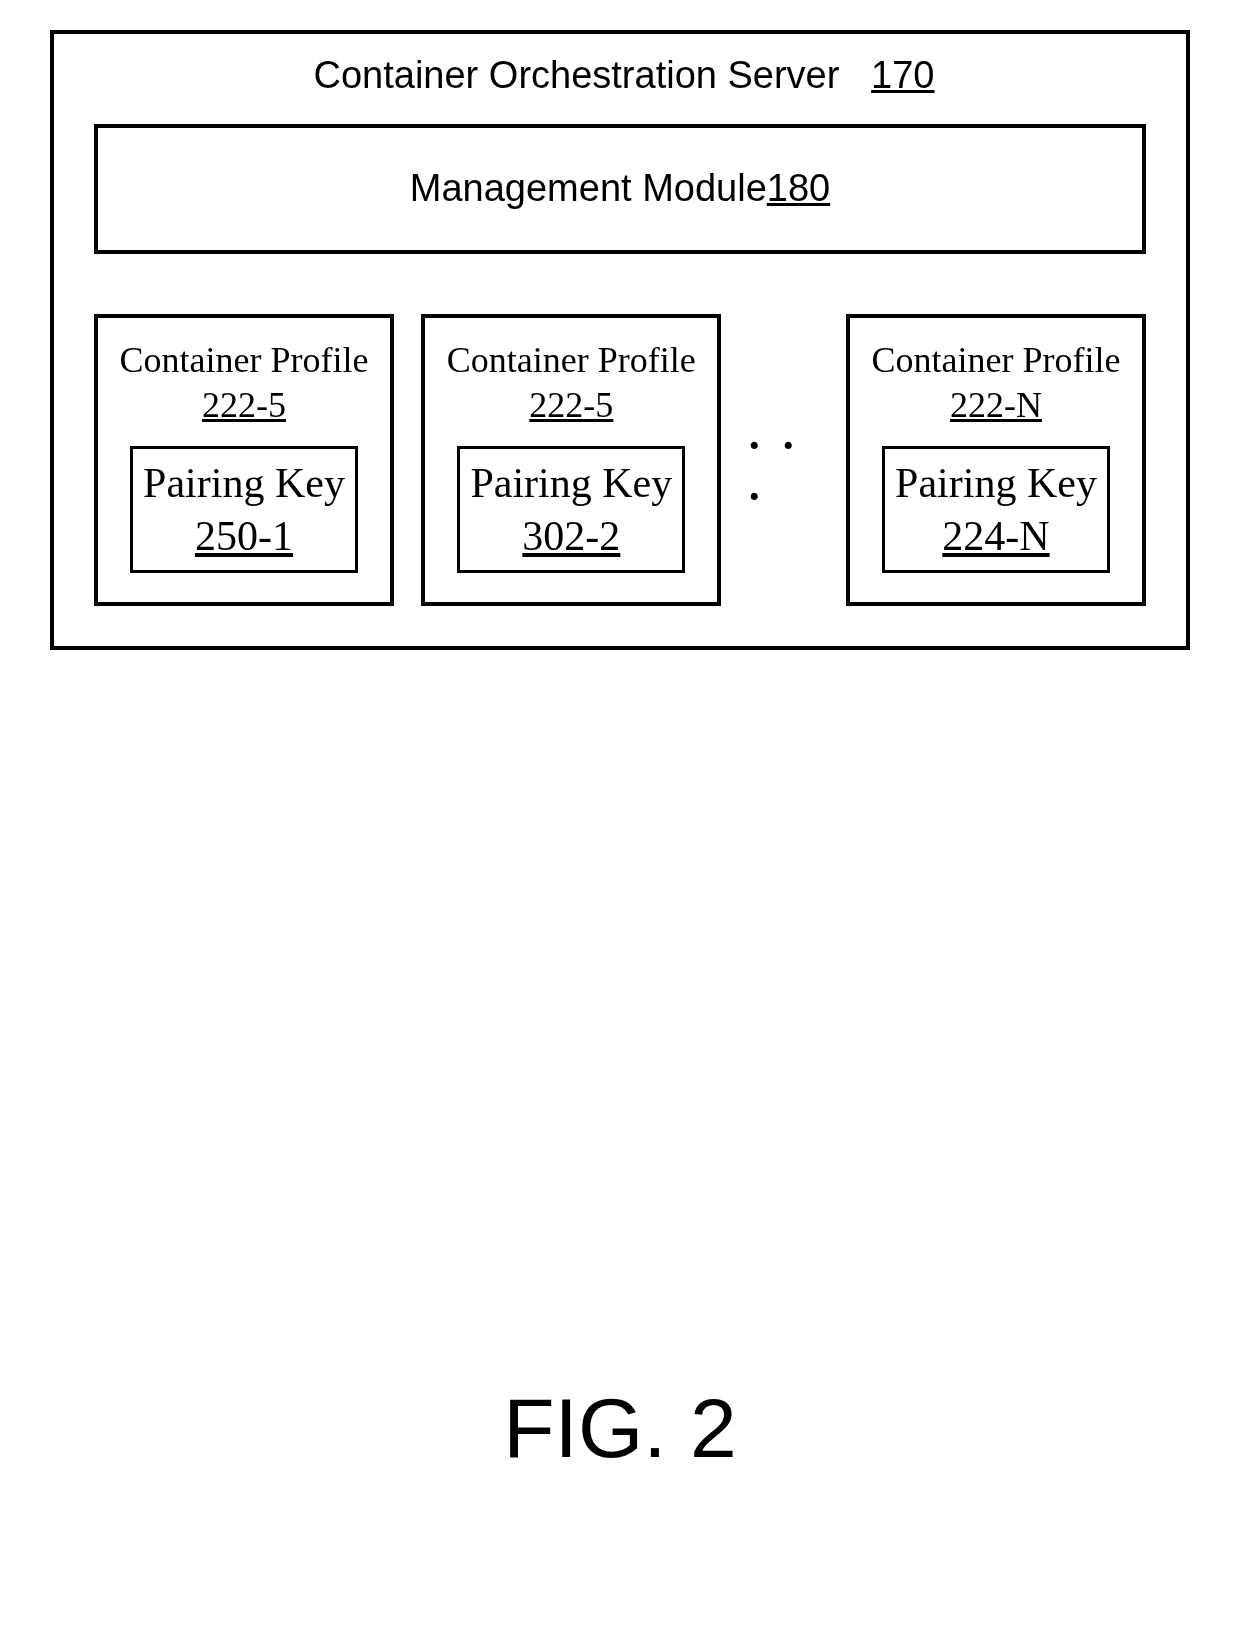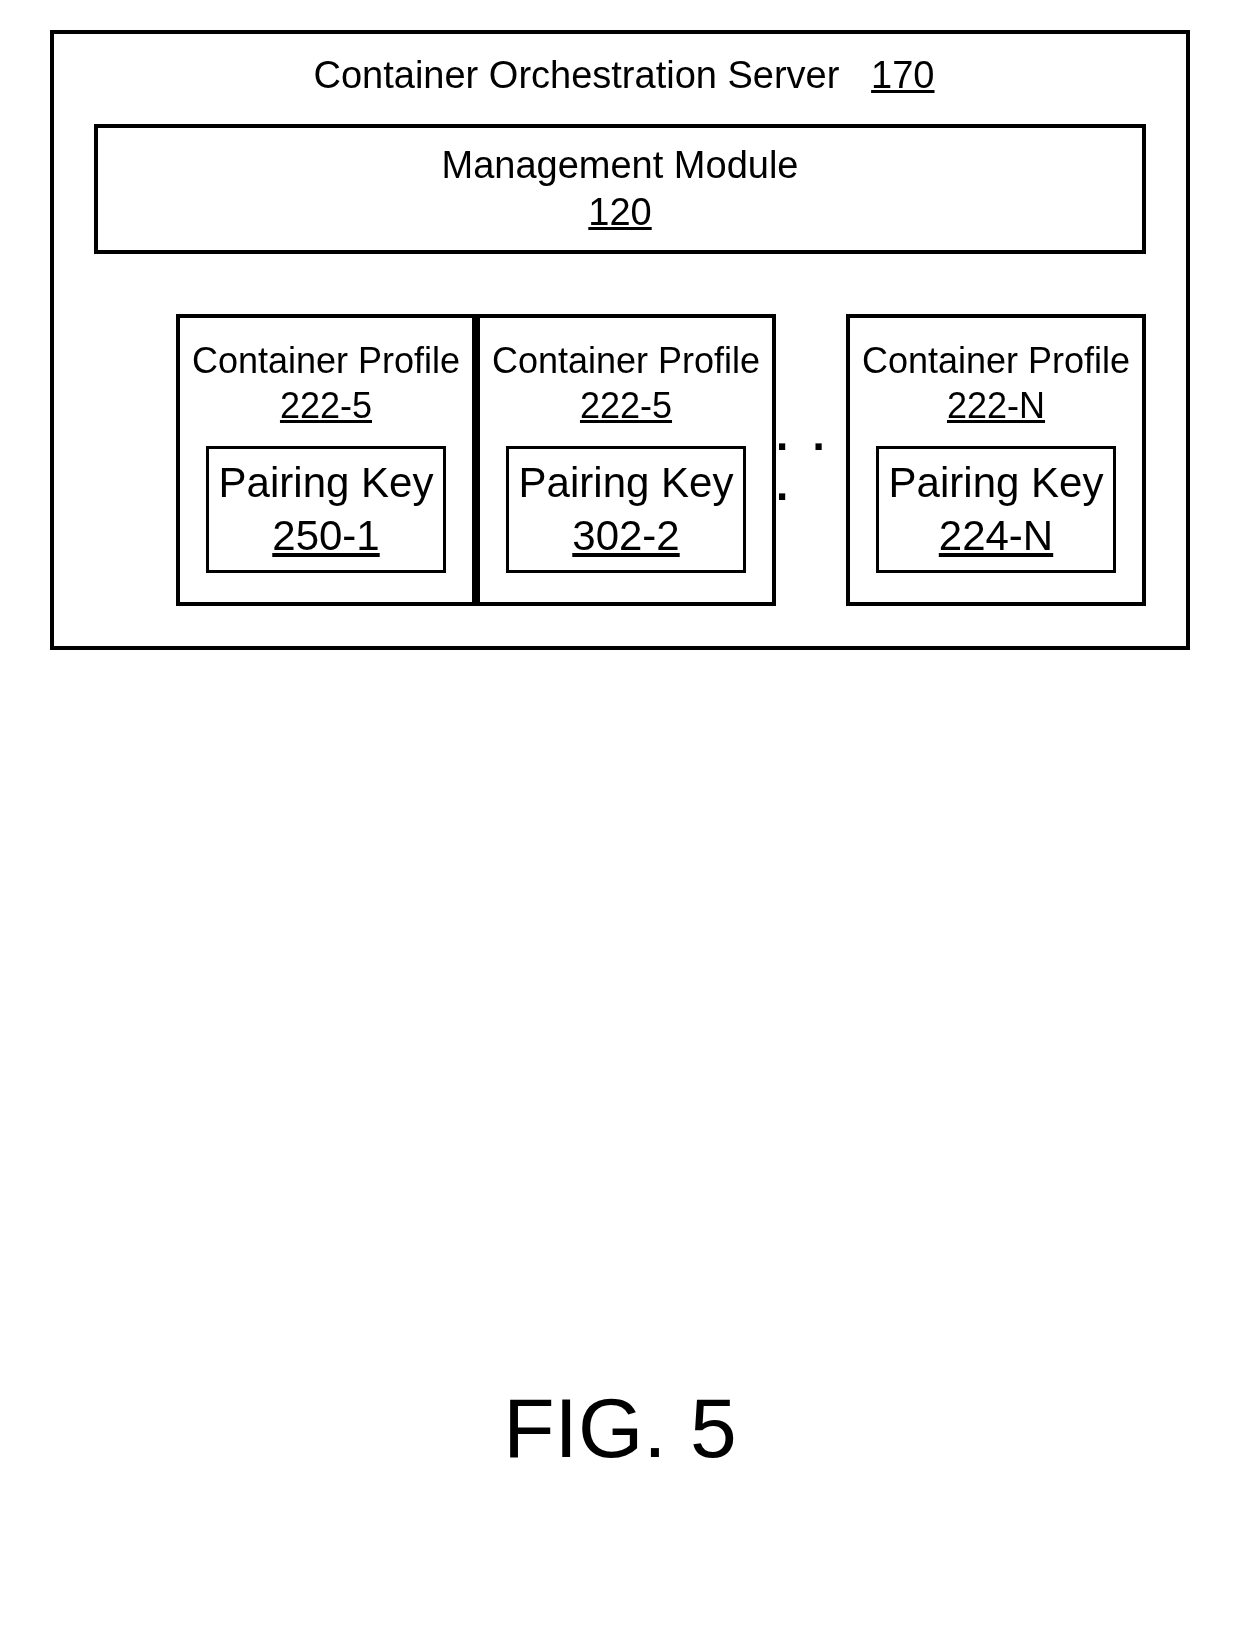--- a/index.html
+++ b/index.html
@@ -41,34 +41,35 @@
     position: absolute;
     left: 40px;
     right: 40px;
     top: 90px;
     height: 130px;
     border: 4px solid #000;
     box-sizing: border-box;
     text-align: center;
     font-size: 38px;
     display: flex;
-    flex-direction: column;
+    flex-direction: row;
     justify-content: center;
     align-items: center;
     line-height: 1.25;
   }
   .profiles-row {
     position: absolute;
     left: 40px;
     right: 40px;
     top: 280px;
     bottom: 40px;
     display: flex;
     align-items: stretch;
-    justify-content: flex-end;
+    justify-content: space-between;
+    font-family: Liberation Serif, serif;
   }
   .profile-box {
     width: 300px;
     border: 4px solid #000;
     box-sizing: border-box;
     display: flex;
     flex-direction: column;
     align-items: center;
     padding: 20px 10px 16px 10px;
     text-align: center;
@@ -113,21 +114,21 @@
   <div class="outer-box">
 
     <div class="title-line">
       <span>Container Orchestration Server</span>
       <span>&nbsp;</span>
       <span class="ref-underline">170</span>
     </div>
 
     <div class="mgmt-box">
       <span>Management Module</span>
-      <span class="ref-underline">120</span>
+      <span class="ref-underline">180</span>
     </div>
 
     <div class="profiles-row">
 
       <div class="profile-box">
         <span>Container Profile</span>
         <span class="ref-underline">222-5</span>
         <div class="pairing-box">
           <span>Pairing Key</span>
           <span class="ref-underline">250-1</span>
@@ -154,16 +155,16 @@
           <span>Pairing Key</span>
           <span class="ref-underline">224-N</span>
         </div>
       </div>
 
     </div>
 
   </div>
 
   <div class="figure-label">
-    <span>FIG. 5</span>
+    <span>FIG. 2</span>
   </div>
 
 </div>
 
 </body></html>

